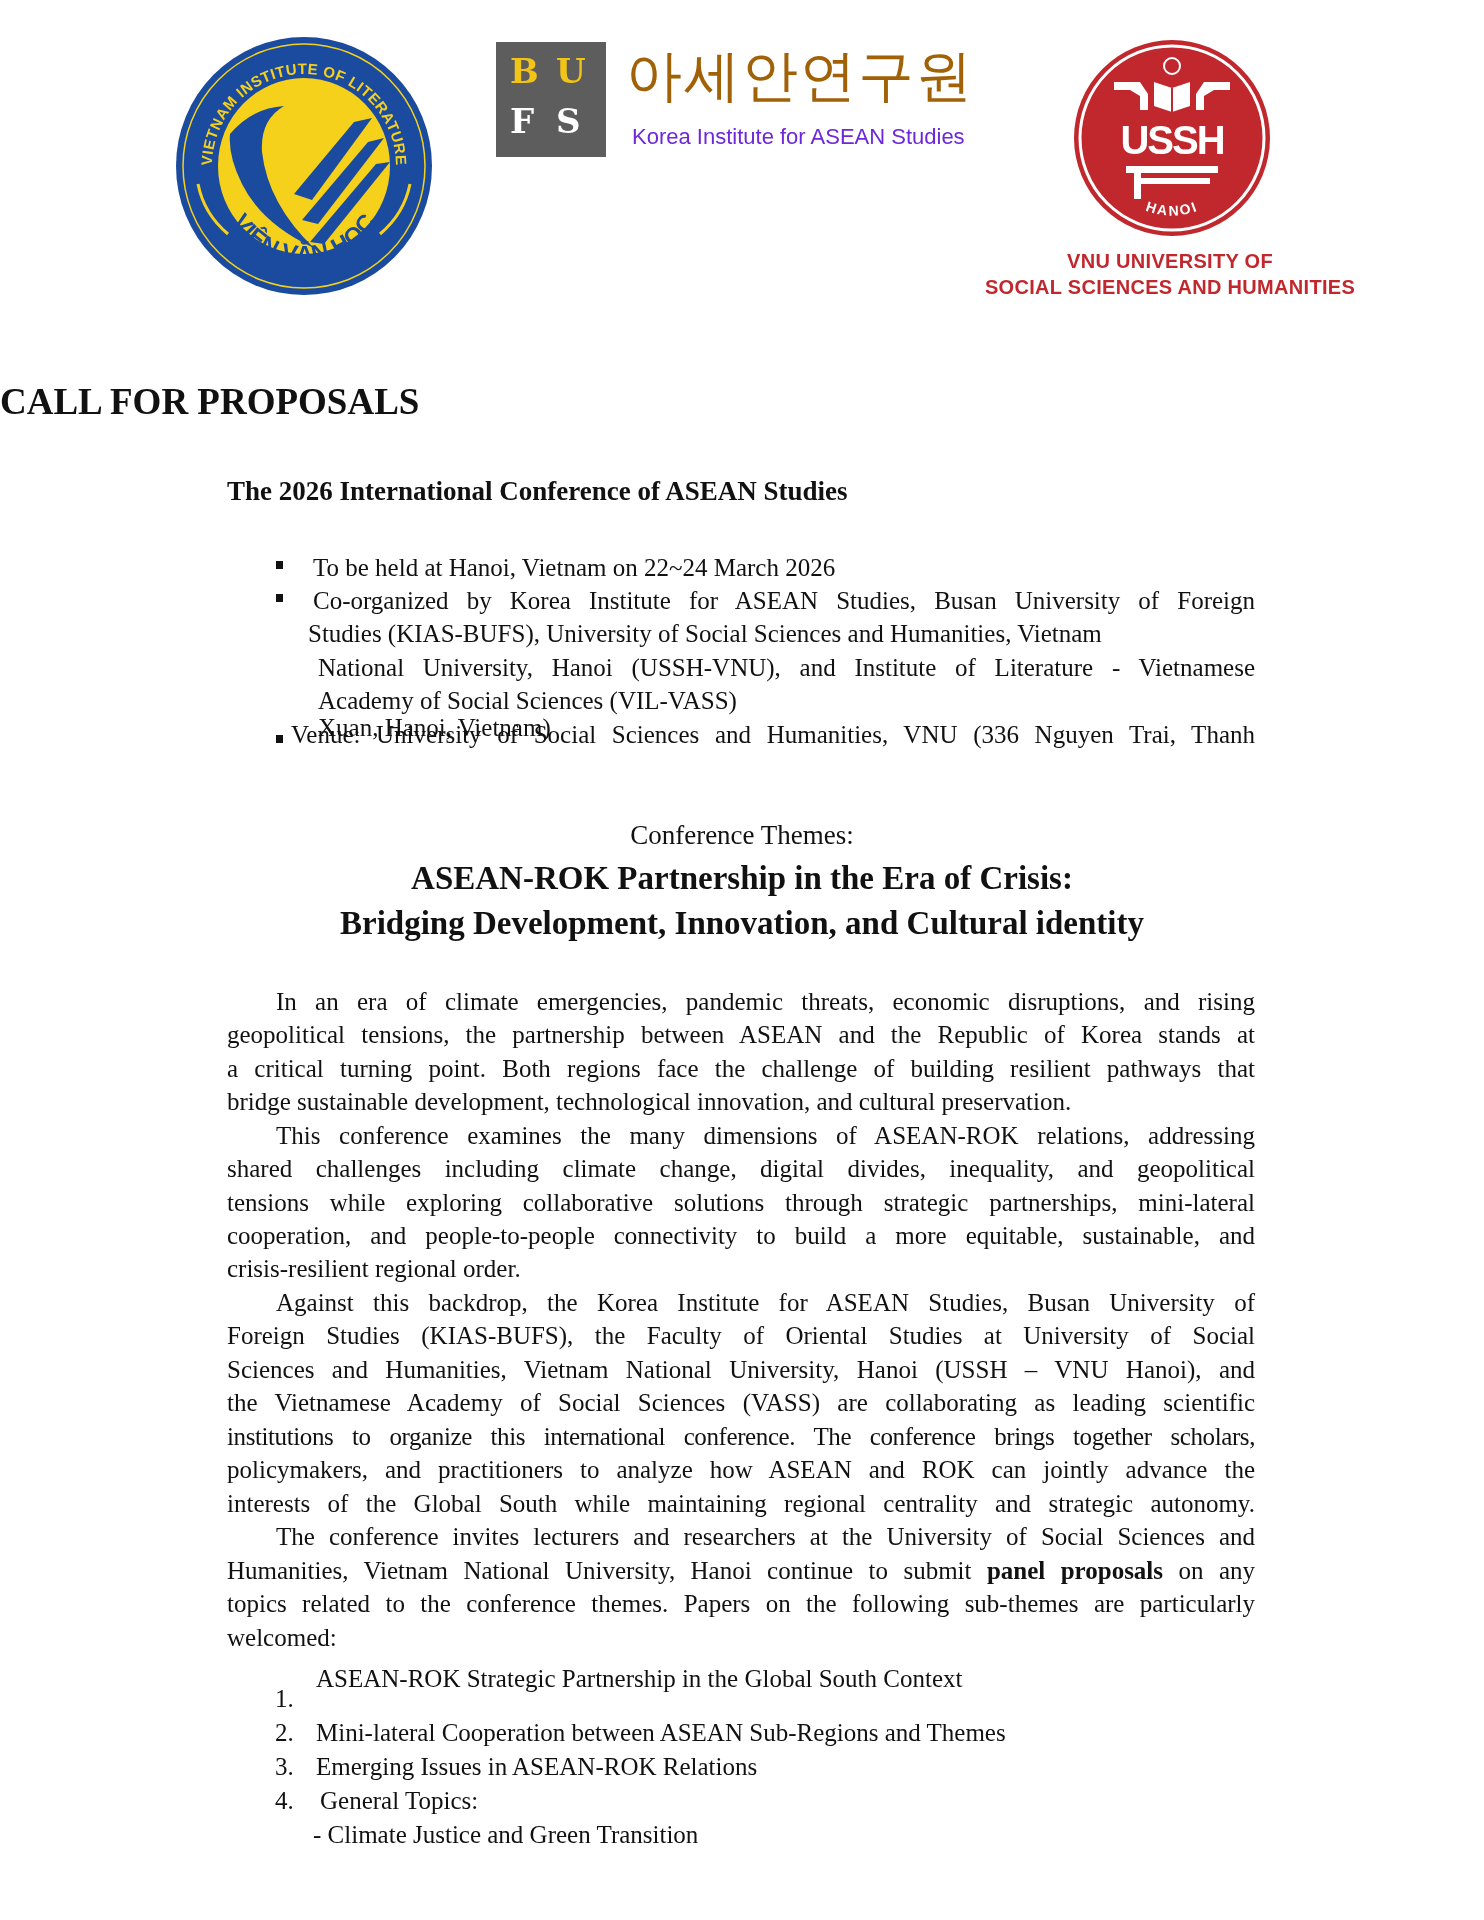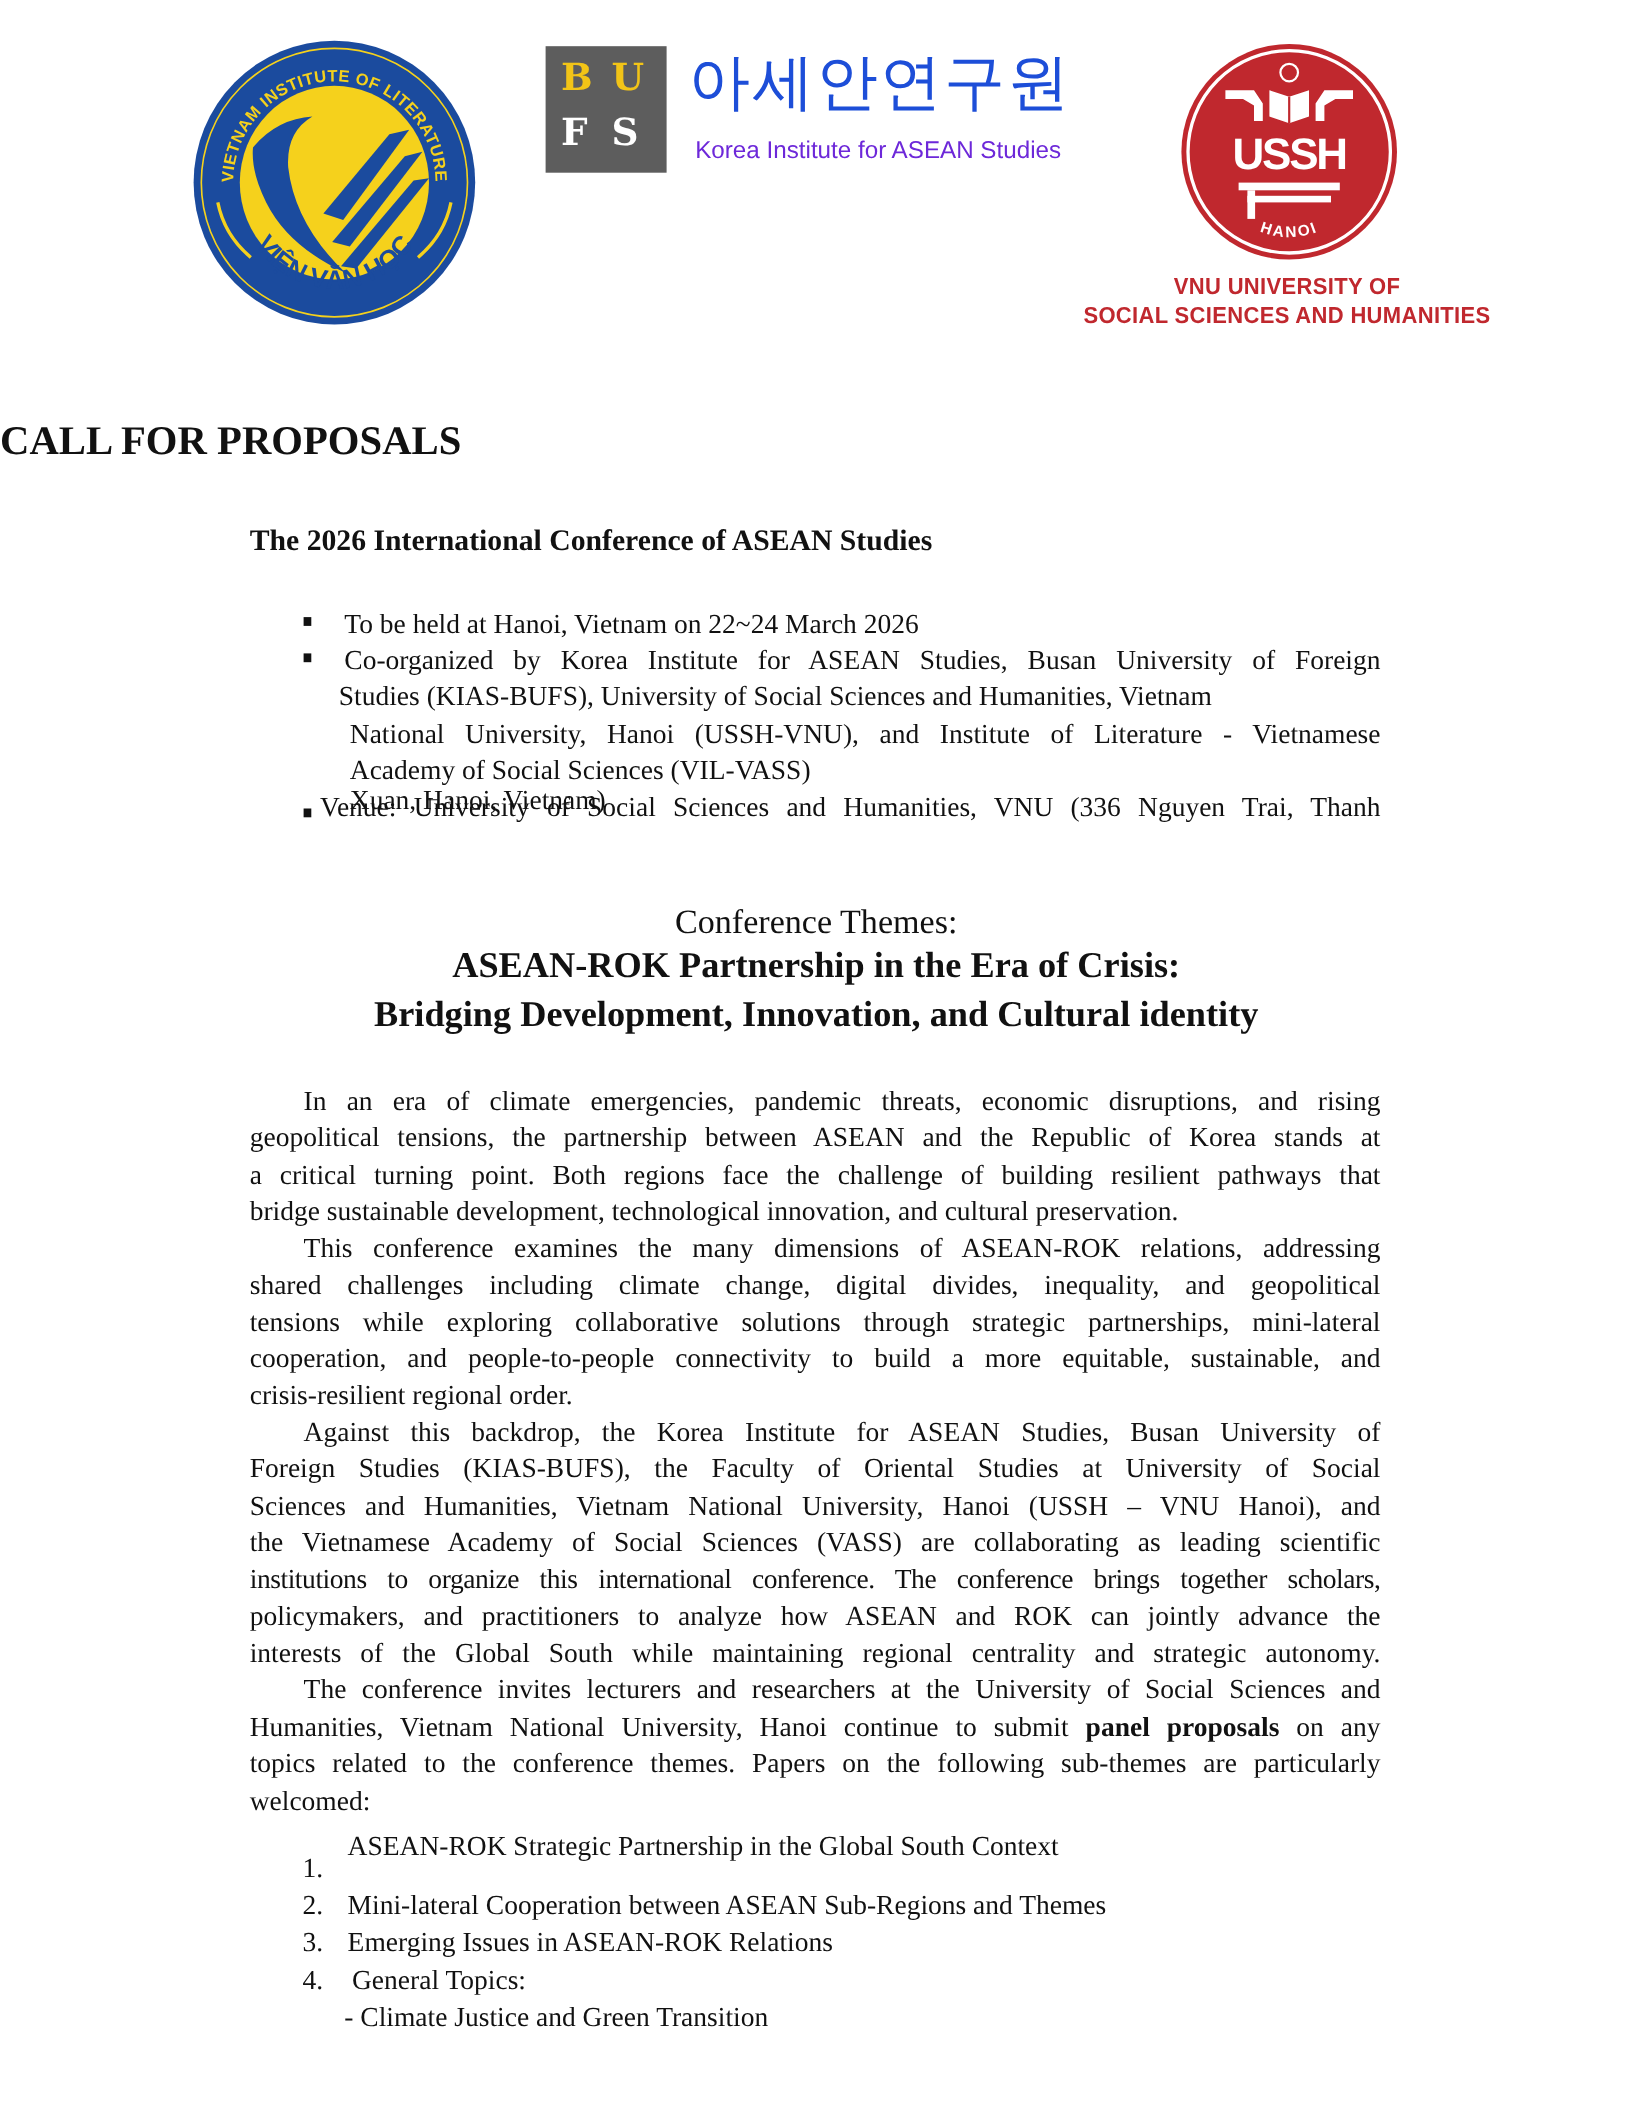--- a/index.html
+++ b/index.html
@@ -4,36 +4,36 @@
 <style>
   html, body { margin:0; padding:0; background:#ffffff; }
   body { width:1484px; height:1920px; position:relative; overflow:hidden;
          font-family:"Liberation Serif", "DejaVu Serif", serif; color:#111; }
   .abs { position:absolute; }
 
   
   #vil-logo { left:172px; top:34px; width:264px; height:264px; }
   #bufs-box { left:496px; top:42px; width:110px; height:115px; background:#5d5d5d; }
   .bufs-letter { position:absolute; font-family:"DejaVu Serif", serif; font-weight:bold; font-size:34px; line-height:34px; }
-  #kias-korean { left:626px; top:44px; font-family:"DejaVu Sans", sans-serif; font-size:56px; color:#1d4ed8; letter-spacing:2px; line-height:64px; white-space:nowrap; }
+  #kias-korean { left:626px; top:44px; font-family:"DejaVu Sans", sans-serif; font-size:56px; color:#a16207; letter-spacing:2px; line-height:64px; white-space:nowrap; }
   #kias-english { left:632px; top:124px; font-family:"Liberation Sans", sans-serif; font-size:22px; color:#6d28d9; white-space:nowrap; }
   #ussh-logo { left:1070px; top:38px; width:204px; height:200px; }
   .ussh-label { left:980px; width:380px; text-align:center; color:#c0282e; font-family:"Liberation Sans", sans-serif;
                 font-weight:bold; font-size:20px; letter-spacing:0.3px; white-space:nowrap; transform:scaleY(1.05); }
 
   
   #title { left:0; width:1484px; top:380px; text-align:left; font-size:37px; font-weight:bold; }
   #subtitle { left:227px; top:476px; font-size:27px; font-weight:bold; white-space:nowrap; }
 
   
   .bullet-line { position:absolute; font-size:25px; line-height:33px; white-space:nowrap; }
   .bullet-sq { position:absolute; width:7px; height:8px; background:#111; }
 
   
-  #themes-label { left:0; width:1484px; top:820px; text-align:center; font-size:31px; }
+  #themes-label { left:0; width:1484px; top:820px; text-align:center; font-size:27px; }
   .theme-heading { left:0; width:1484px; text-align:center; font-size:33px; font-weight:bold; }
 
   
   .para-line { position:absolute; left:227px; width:1028px; font-size:25px; line-height:33.4px; white-space:nowrap;
                text-align:justify; text-align-last:justify; }
   .para-line.last { text-align-last:left; }
   .para-line.indent { left:276px; width:979px; }
   b { font-weight:bold; }
 
   

